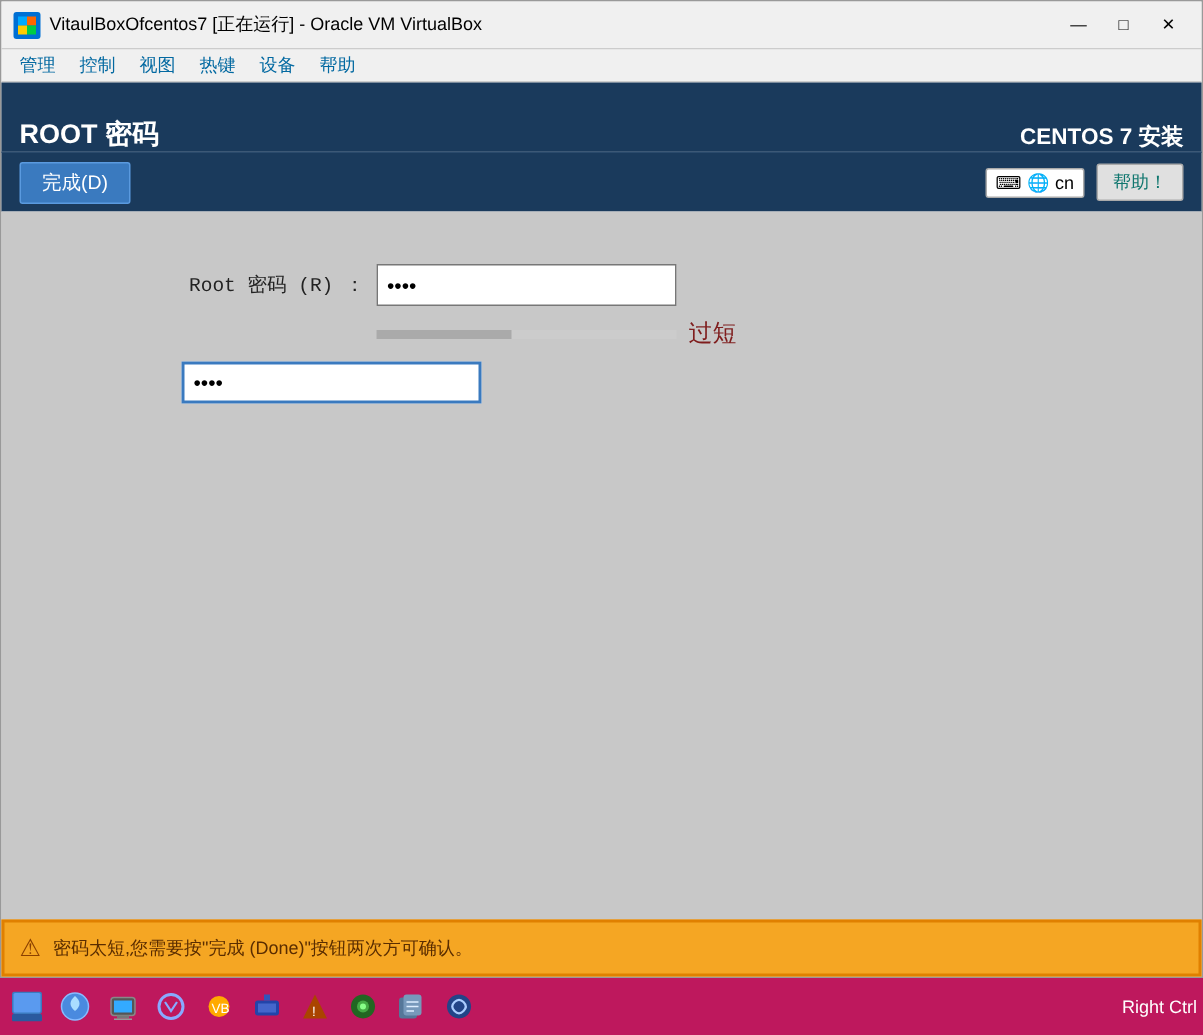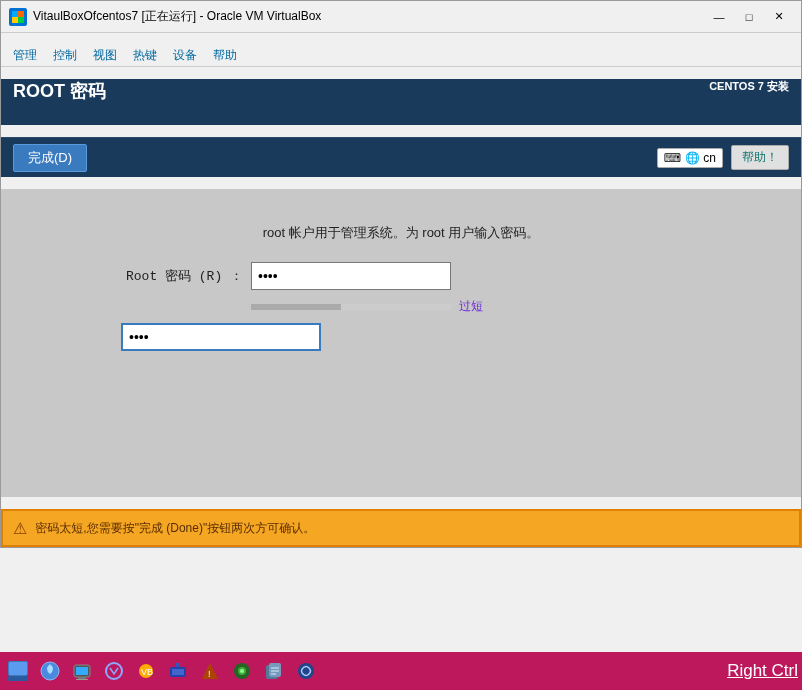--- a/index.html
+++ b/index.html
@@ -166,22 +166,22 @@
       background: #ccc;
       position: relative;
     }
     .strength-fill {
       height: 100%;
       background: #aaa;
       width: 45%;
     }
     .strength-label {
       margin-left: 8px;
-      font-size: 12px;
-      color: #6d28d9;
+      font-size: 16px;
+      color: #7f1d1d;
     }
 
     
     .warning-bar {
       background: #f5a623;
       border: 2px solid #e08000;
       height: 38px;
       display: flex;
       align-items: center;
       padding: 0 10px;
@@ -223,41 +223,39 @@
       border-radius: 2px;
     }
     .taskbar-right {
       margin-left: auto;
       display: flex;
       align-items: center;
       gap: 4px;
     }
     .taskbar-right-text {
       color: white;
-      font-size: 17px;
-      text-decoration: underline;
+      font-size: 12px;
     }
 
     .window-wrapper {
       position: relative;
       width: 802px;
       height: 690px;
     }
 
     .main-window {
       position: absolute;
       top: 0;
       left: 0;
       width: 802px;
-      height: 548px; 
+      height: 652px; 
       display: flex;
       flex-direction: column;
       background: #f0f0f0;
       border: 1px solid #999;
-      gap: 12px;
     }
 
     .content-region {
       flex: 1;
       background: #c8c8c8;
       display: flex;
       flex-direction: column;
       align-items: center;
       padding-top: 25px;
     }
@@ -288,39 +286,38 @@
 
     <div class="menu-bar">
       <span class="menu-item">管理</span>
       <span class="menu-item">控制</span>
       <span class="menu-item">视图</span>
       <span class="menu-item">热键</span>
       <span class="menu-item">设备</span>
       <span class="menu-item">帮助</span>
     </div>
 
-    <div style="background:#1a3a5c; display:flex; align-items:flex-start; height:46px; padding:0 12px;">
+    <div style="background:#1a3a5c; display:flex; align-items:flex-end; height:46px; padding:0 12px;">
       <span style="font-size:18px; font-weight:bold; color:white;">ROOT 密码</span>
       <span style="flex:1;"></span>
-      <span style="font-size:11px; font-weight:bold; color:white;">CENTOS 7 安装</span>
+      <span style="font-size:15px; font-weight:bold; color:white;">CENTOS 7 安装</span>
     </div>
 
     <div class="toolbar-row">
       <button class="done-btn">完成(D)</button>
       <span style="flex:1;"></span>
       <div class="lang-selector">
         <span>⌨</span>
         <span>🌐 cn</span>
       </div>
       <button class="help-btn">帮助！</button>
     </div>
 
     <div class="content-region">
       <div class="form-container">
-        <div class="form-description">root 帐户用于管理系统。为 root 用户输入密码。</div>
 
         <div class="form-row">
           <span class="form-label">Root 密码 (R) ：</span>
           <input type="password" class="form-input" value="1234" style="">
         </div>
 
         <div class="strength-row">
           <div class="strength-bar">
             <div class="strength-fill"></div>
           </div>

